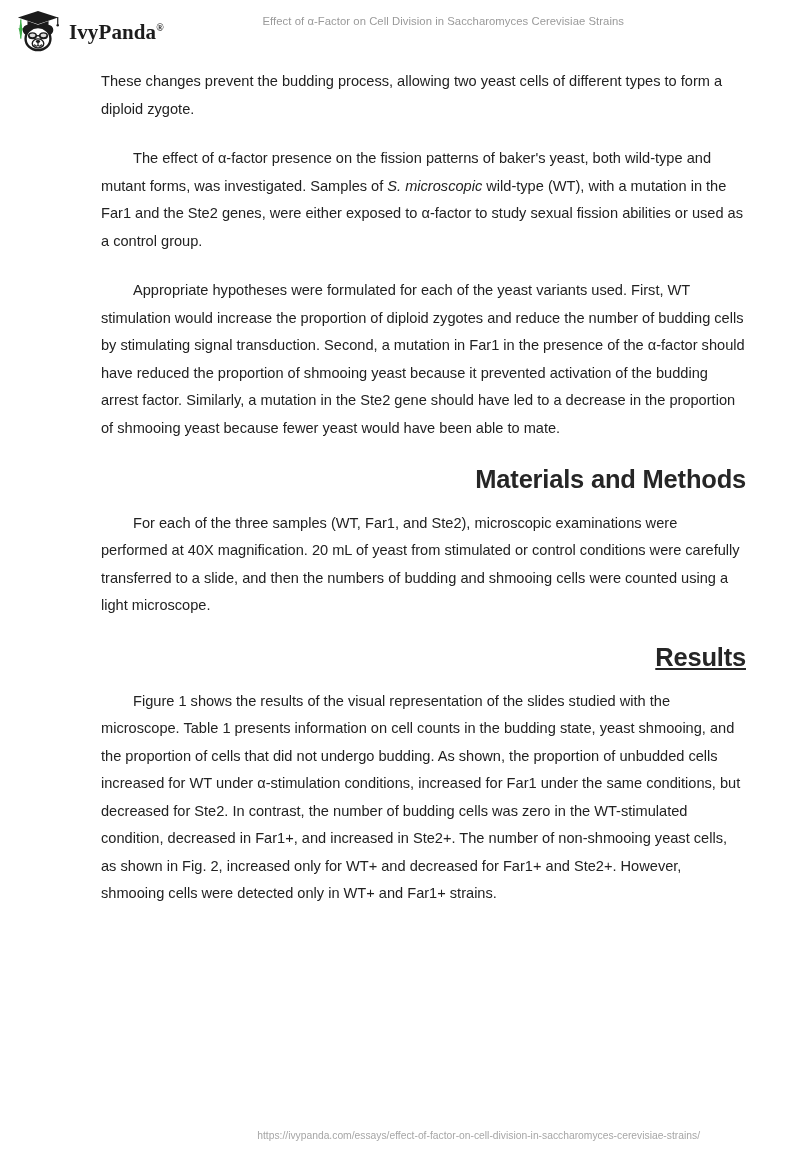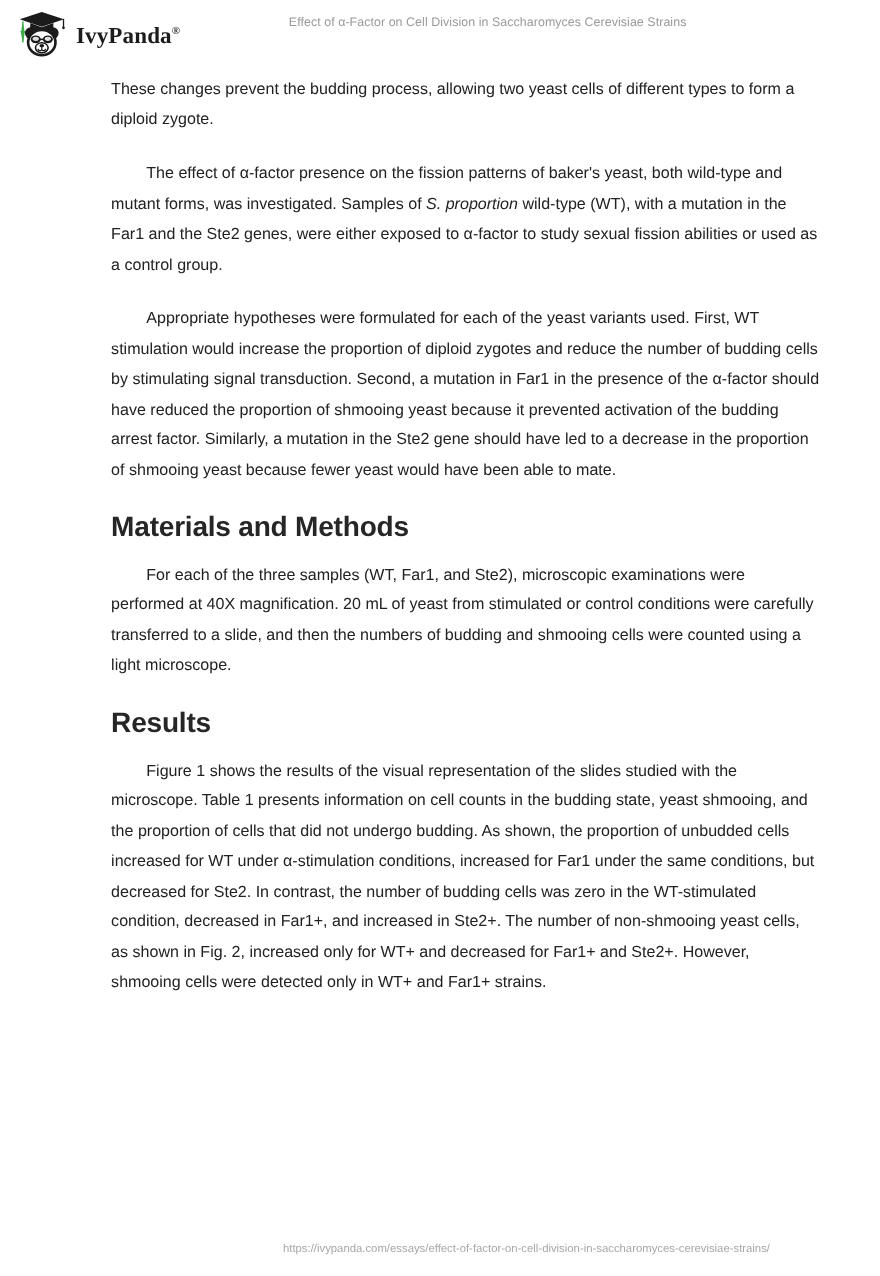--- a/index.html
+++ b/index.html
@@ -83,23 +83,25 @@
   p.body-text i {
     font-style: italic;
   }
   h2.section-heading {
     margin: 10px 0 14px 0;
     font-size: 25.5px;
     font-weight: bold;
     line-height: 1.25;
     color: #262626;
     letter-spacing: -0.2px;
+    text-align: right;
   }
   h2.section-heading.tight-top {
     margin-top: 4px;
+    text-decoration: underline;
   }
 
   
   .page-footer {
     position: absolute;
     left: 0;
     bottom: 0;
     width: 728px;
     height: 40px;
   }
@@ -155,21 +157,21 @@
     <span class="brand-name"><span>IvyPanda</span><span class="reg">®</span></span>
   </div>
 
   <div class="header-title">Effect of α-Factor on Cell Division in Saccharomyces Cerevisiae Strains</div>
 </div>
 
 <div class="content">
 
   <p class="body-text">These changes prevent the budding process, allowing two yeast cells of different types to form a diploid zygote.</p>
 
-  <p class="body-text indent"><span>The effect of α-factor presence on the fission patterns of baker's yeast, both wild-type and mutant forms, was investigated. Samples of </span><i>S. proportion</i><span> wild-type (WT), with a mutation in the Far1 and the Ste2 genes, were either exposed to α-factor to study sexual fission abilities or used as a control group.</span></p>
+  <p class="body-text indent"><span>The effect of α-factor presence on the fission patterns of baker's yeast, both wild-type and mutant forms, was investigated. Samples of </span><i>S. microscopic</i><span> wild-type (WT), with a mutation in the Far1 and the Ste2 genes, were either exposed to α-factor to study sexual fission abilities or used as a control group.</span></p>
 
   <p class="body-text indent">Appropriate hypotheses were formulated for each of the yeast variants used. First, WT stimulation would increase the proportion of diploid zygotes and reduce the number of budding cells by stimulating signal transduction. Second, a mutation in Far1 in the presence of the α-factor should have reduced the proportion of shmooing yeast because it prevented activation of the budding arrest factor. Similarly, a mutation in the Ste2 gene should have led to a decrease in the proportion of shmooing yeast because fewer yeast would have been able to mate.</p>
 
   <h2 class="section-heading">Materials and Methods</h2>
 
   <p class="body-text indent">For each of the three samples (WT, Far1, and Ste2), microscopic examinations were performed at 40X magnification. 20 mL of yeast from stimulated or control conditions were carefully transferred to a slide, and then the numbers of budding and shmooing cells were counted using a light microscope.</p>
 
   <h2 class="section-heading tight-top">Results</h2>
 
   <p class="body-text indent">Figure 1 shows the results of the visual representation of the slides studied with the microscope. Table 1 presents information on cell counts in the budding state, yeast shmooing, and the proportion of cells that did not undergo budding. As shown, the proportion of unbudded cells increased for WT under α-stimulation conditions, increased for Far1 under the same conditions, but decreased for Ste2. In contrast, the number of budding cells was zero in the WT-stimulated condition, decreased in Far1+, and increased in Ste2+. The number of non-shmooing yeast cells, as shown in Fig. 2, increased only for WT+ and decreased for Far1+ and Ste2+. However, shmooing cells were detected only in WT+ and Far1+ strains.</p>

